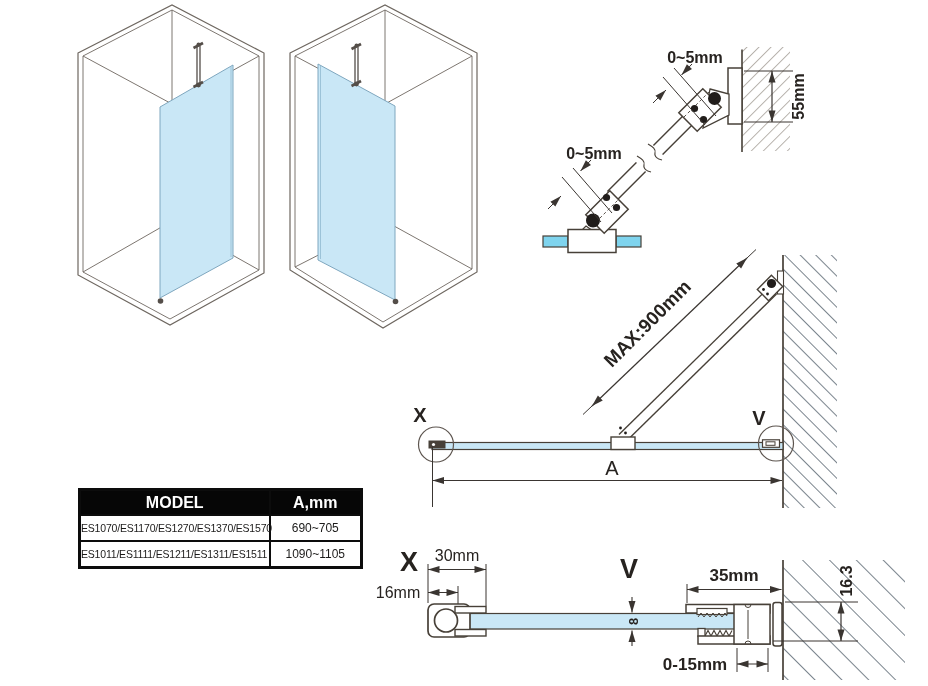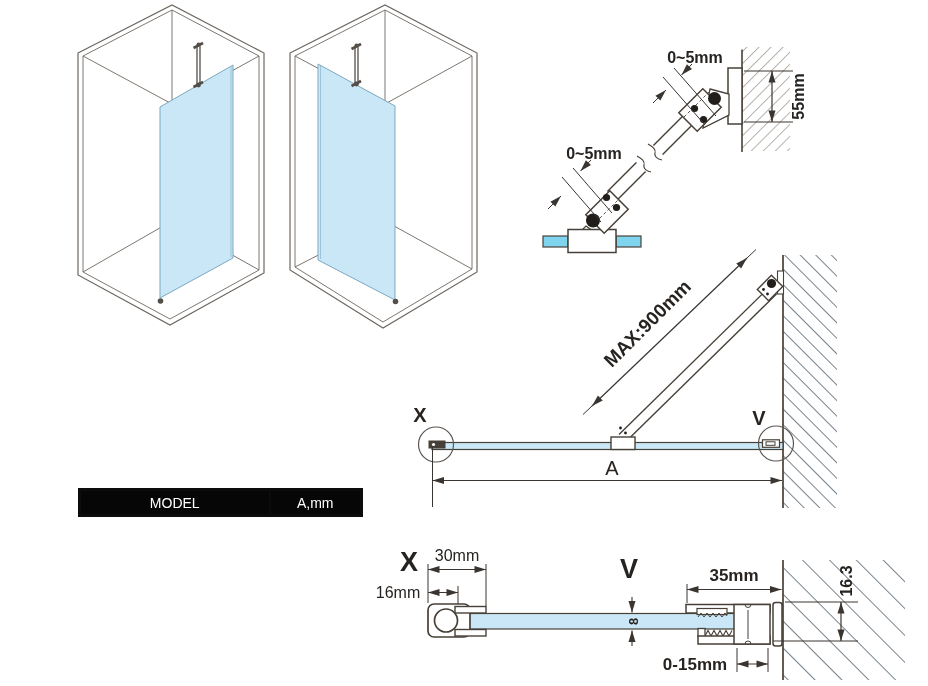--- a/index.html
+++ b/index.html
@@ -12,21 +12,21 @@
   .calloutbig{font-size:27px;font-weight:bold;}
   .calloutsm{font-size:20px;font-weight:bold;}
   .atxt{font-size:20px;font-weight:normal;}
   .maxtxt{font-size:19px;font-weight:bold;}
   .b17{font-size:17px;font-weight:bold;}
   .b13{font-size:13px;font-weight:bold;}
 
   table.spec{position:absolute;left:78px;top:488px;width:282px;border-collapse:collapse;
              border:3px solid #0c0c0c;table-layout:fixed;}
   table.spec th, table.spec td{border:2px solid #0c0c0c;padding:0;}
-  table.spec th{background:#060606;color:#fff;font-size:14px;font-weight:normal;height:23px;text-align:center;}
+  table.spec th{background:#060606;color:#fff;font-size:16px;font-weight:bold;height:23px;text-align:center;}
   table.spec td{height:24px;background:#fff;color:#1c1b1a;}
   td.model{font-size:10.5px;padding-left:5px;text-align:left;letter-spacing:-0.2px;}
   td.amm{font-size:12px;text-align:center;}
   col.c1{width:190px;} col.c2{width:92px;}
 </style>
 </head>
 <body>
 
 <div id="stage">
 
@@ -264,16 +264,24 @@
         <col class="c1">
         <col class="c2">
       </colgroup>
   <thead>
     <tr>
       <th>MODEL</th>
       <th>A,mm</th>
     </tr>
   </thead>
   <tbody>
+    <tr>
+      <td class="model">ES1070/ES1170/ES1270/ES1370/ES1570</td>
+      <td class="amm">690~705</td>
+    </tr>
+    <tr>
+      <td class="model">ES1011/ES1111/ES1211/ES1311/ES1511</td>
+      <td class="amm">1090~1105</td>
+    </tr>
   </tbody>
 </table>
 
 </div>
 
 </body></html>

